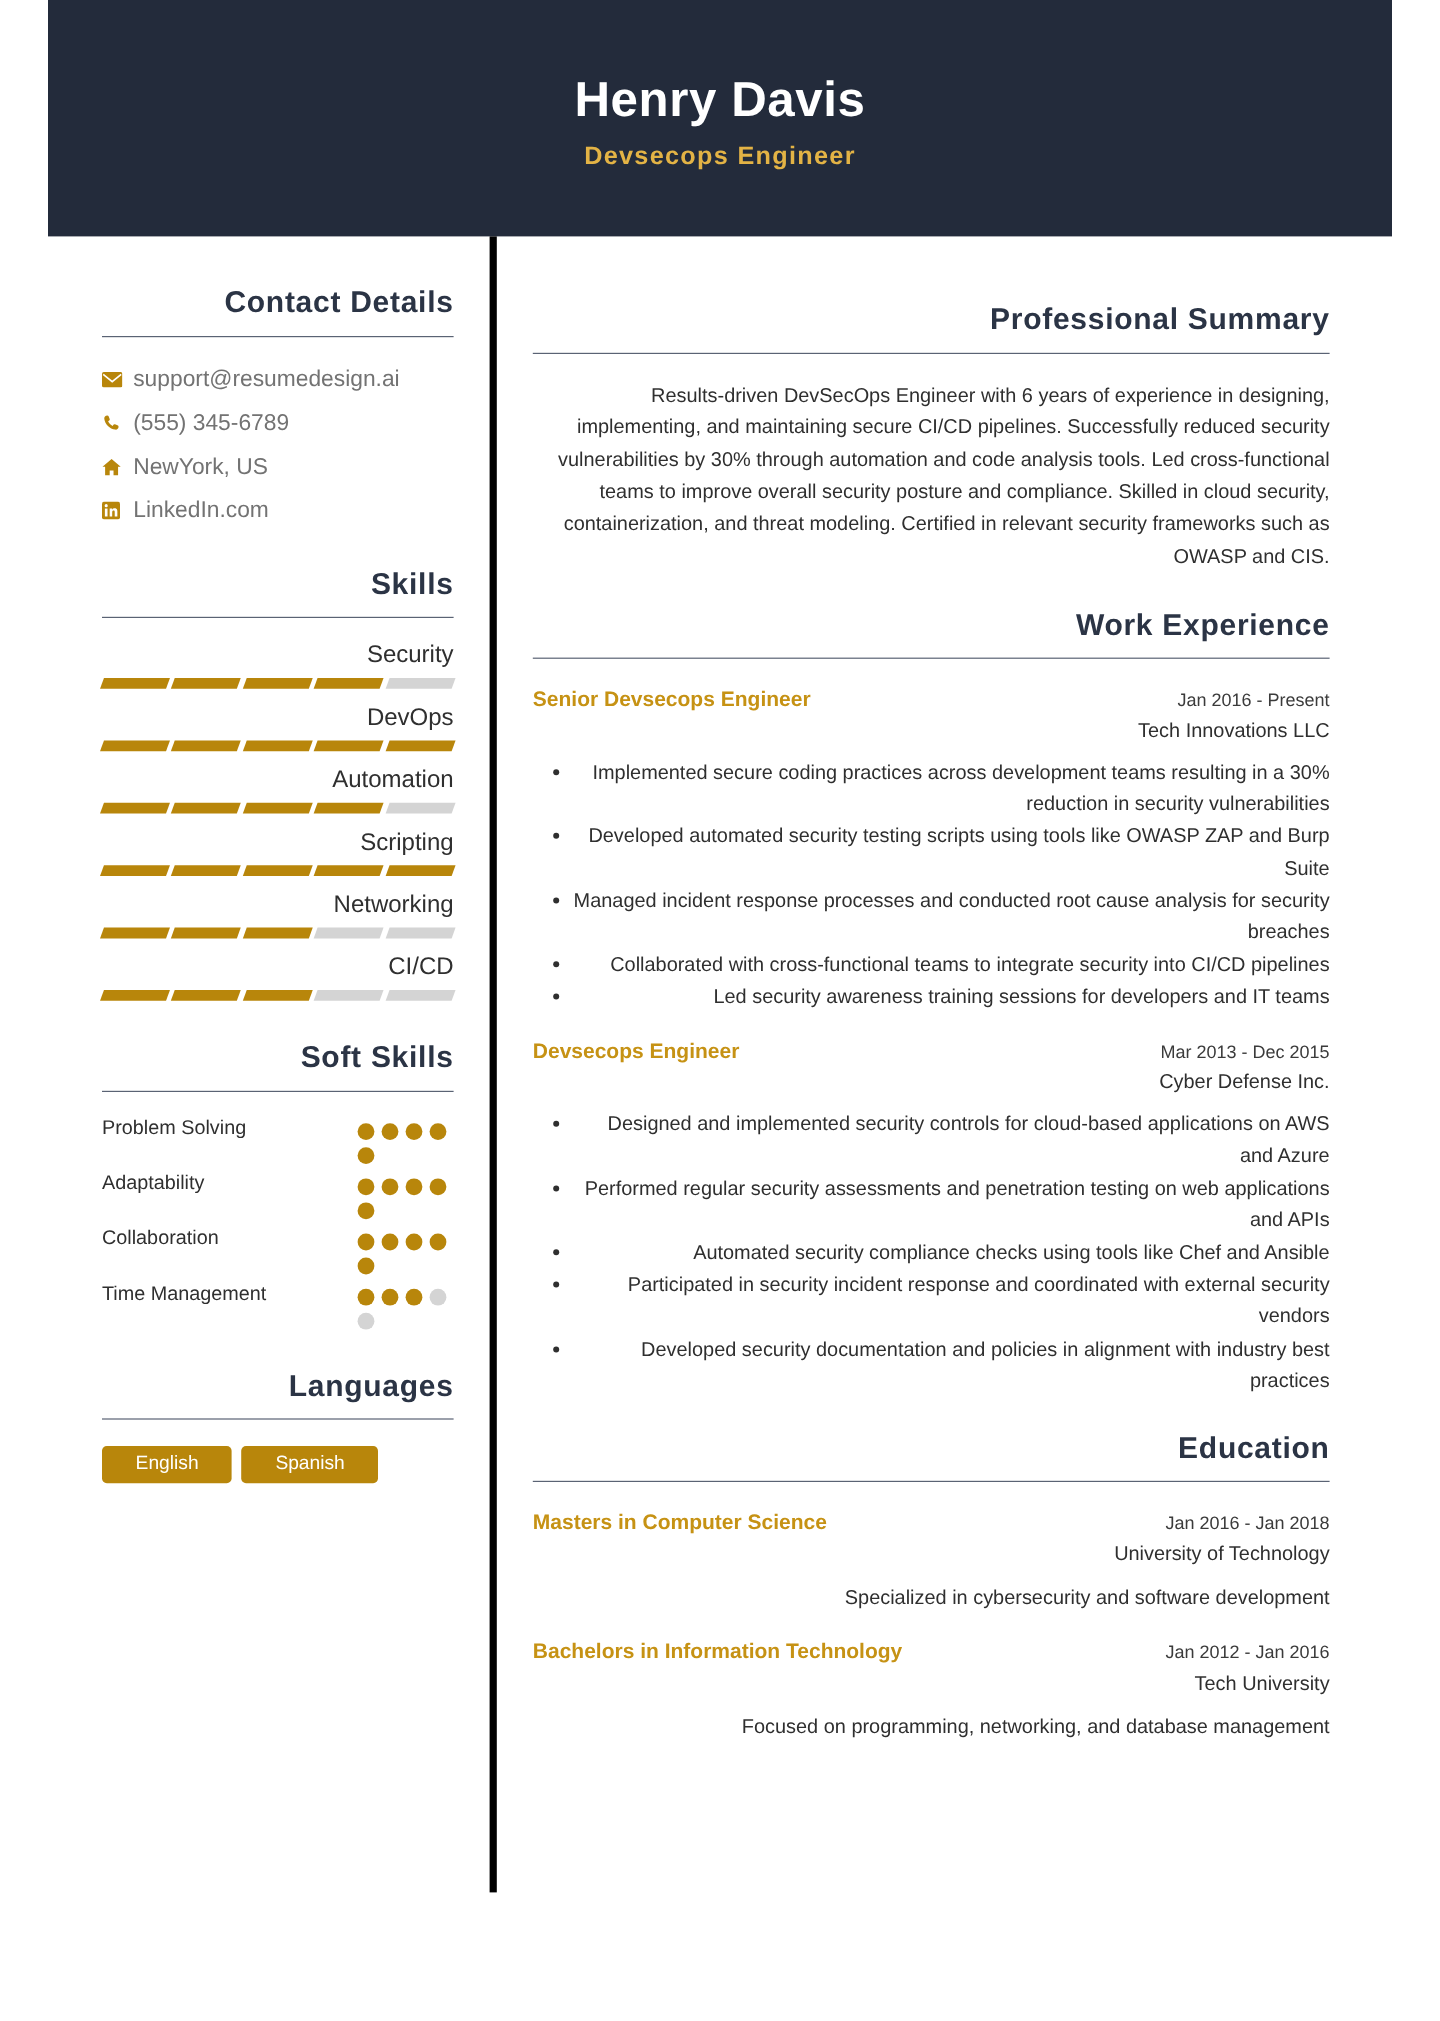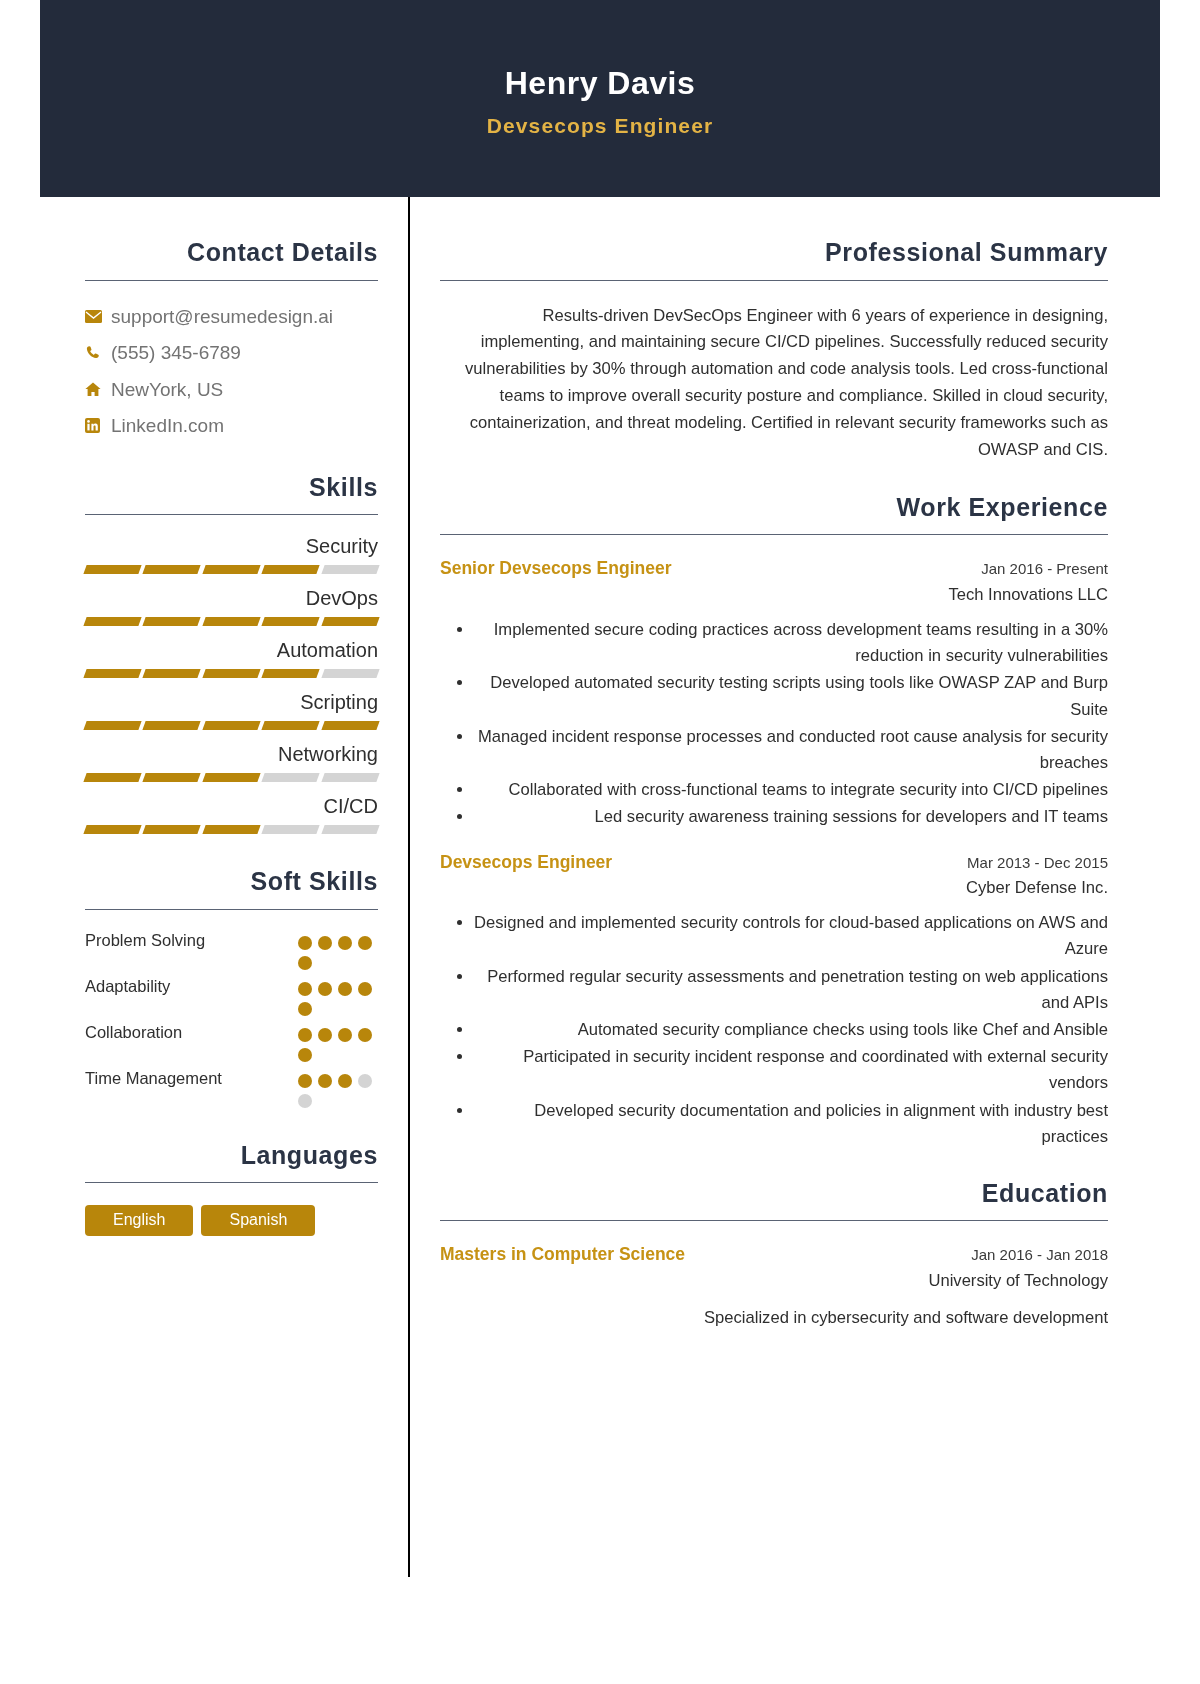--- a/index.html
+++ b/index.html
@@ -28,21 +28,21 @@
   .header {
     background: #232b3b;
     height: 197px;
     display: flex;
     flex-direction: column;
     align-items: center;
     justify-content: center;
     padding-top: 6px;
   }
   .header-name {
-    font-size: 32px;
+    font-size: 41px;
     font-weight: bold;
     color: #ffffff;
     letter-spacing: 0.5px;
     line-height: 1.15;
   }
   .header-title {
     margin-top: 12px;
     font-size: 21px;
     font-weight: bold;
     color: #e3b345;
@@ -56,22 +56,22 @@
     min-height: 1380px;
     text-align: right;
   }
   .col-left {
     width: 368px;
     flex: 0 0 368px;
     padding: 42px 30px 40px 45px;
   }
   .col-right {
     flex: 1 1 auto;
-    border-left: 2px solid #000000;
-    padding: 42px 52px 40px 30px;
+    border-left: 6px solid #000000;
+    padding: 56px 52px 40px 30px;
   }
 
   
   .sec-title {
     font-size: 25px;
     font-weight: bold;
     color: #2b3445;
     letter-spacing: 0.6px;
     line-height: 1.1;
   }
@@ -457,18 +457,26 @@
         <hr class="sec-rule">
         <div id="edu-list">
             <div class="entry">
               <div class="entry-head">
                 <div class="entry-role">Masters in Computer Science</div>
                 <div class="entry-date">Jan 2016 - Jan 2018</div>
               </div>
               <div class="entry-org">University of Technology</div>
               <div class="entry-desc">Specialized in cybersecurity and software development</div>
             </div>
+            <div class="entry">
+              <div class="entry-head">
+                <div class="entry-role">Bachelors in Information Technology</div>
+                <div class="entry-date">Jan 2012 - Jan 2016</div>
+              </div>
+              <div class="entry-org">Tech University</div>
+              <div class="entry-desc">Focused on programming, networking, and database management</div>
+            </div>
           </div>
       </section>
 
     </main>
   </div>
 </div>
 
 </body></html>

